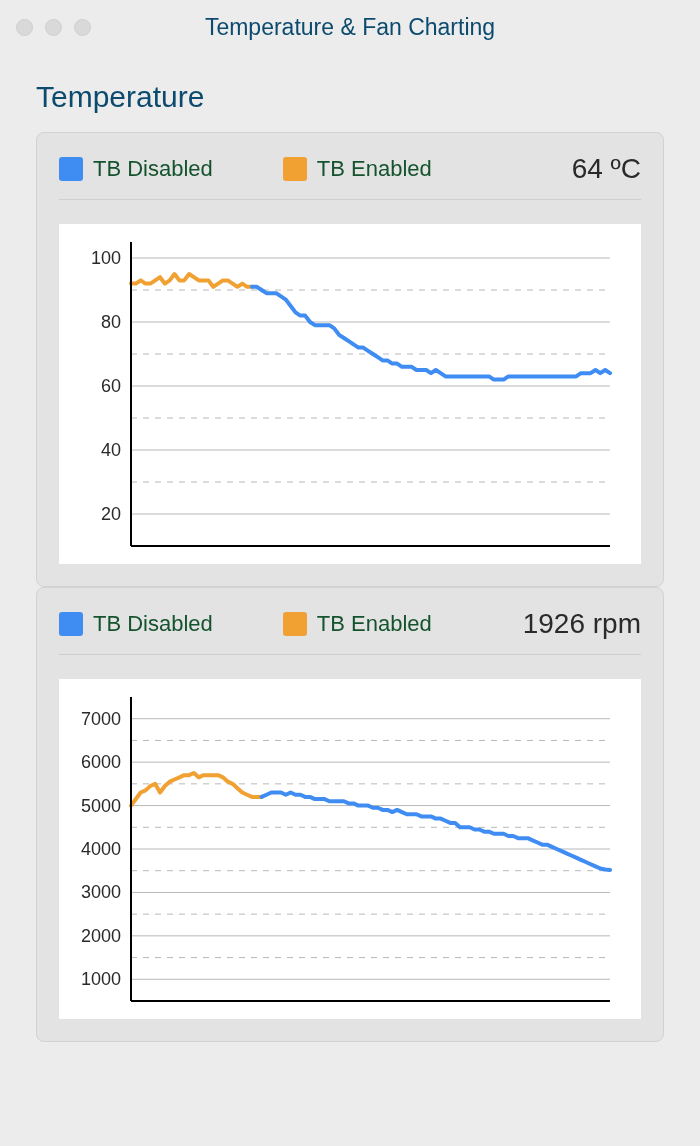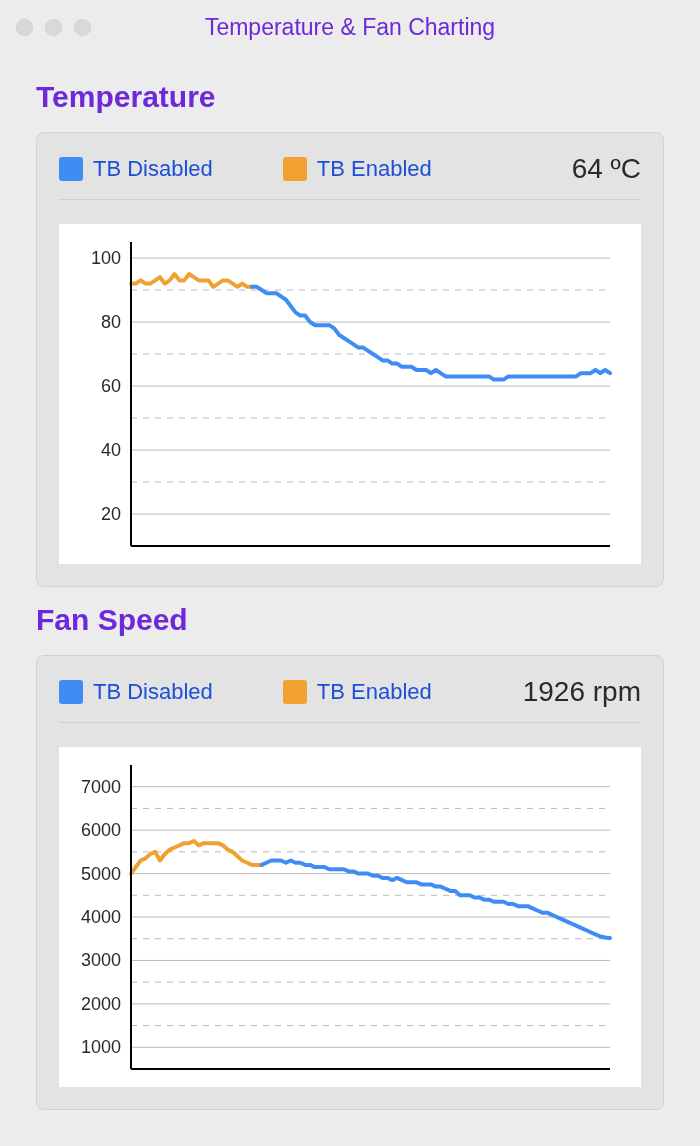--- a/index.html
+++ b/index.html
@@ -28,30 +28,30 @@
       border-radius: 50%;
       background: #d9d9d9;
       border: 1px solid #cfcfcf;
     }
     .window-title {
       position: absolute;
       left: 0; right: 0;
       text-align: center;
       font-size: 23px;
       font-weight: 400;
-      color: #6d28d9;
+      color: #0c4a6e;
       pointer-events: none;
     }
     .content {
       padding: 10px 36px 20px 36px;
     }
     .section-title {
       font-size: 30px;
-      font-weight: 700;
-      color: #6d28d9;
+      font-weight: 400;
+      color: #0c4a6e;
       margin: 16px 0 18px 0;
     }
     .panel {
       background: #e3e3e3;
       border: 1px solid #d2d2d2;
       border-radius: 8px;
       padding: 20px 22px 22px 22px;
     }
     .legend-row {
       display: flex;
@@ -66,21 +66,21 @@
       gap: 10px;
       margin-right: 60px;
     }
     .legend-swatch {
       width: 24px;
       height: 24px;
       border-radius: 3px;
     }
     .legend-label {
       font-size: 22px;
-      color: #1d4ed8;
+      color: #14532d;
     }
     .value-readout {
       margin-left: auto;
       font-size: 28px;
       color: #2a2a2a;
     }
     .chart-wrap {
       background: #fff;
       margin-top: 24px;
       padding: 12px 18px 8px 12px;
@@ -154,21 +154,20 @@
           <line x1="60" x2="539" y1="22.000000000000014" y2="22.000000000000014" class="solid-line"></line>
           <text x="50" y="28.000000000000014" text-anchor="end" class="axis-text">100</text>
           <path d="M60 47.599999999999994 L64.83838383838383 47.599999999999994 L69.67676767676768 44.399999999999984 L74.51515151515152 47.599999999999994 L79.35353535353536 47.599999999999994 L84.1919191919192 44.399999999999984 L89.03030303030303 41.20000000000001 L93.86868686868686 47.599999999999994 L98.70707070707071 44.399999999999984 L103.54545454545455 38 L108.38383838383838 44.399999999999984 L113.22222222222223 44.399999999999984 L118.06060606060606 38 L122.8989898989899 41.20000000000001 L127.73737373737373 44.399999999999984 L132.57575757575756 44.399999999999984 L137.41414141414143 44.399999999999984 L142.25252525252523 50.800000000000004 L147.0909090909091 47.599999999999994 L151.92929292929293 44.399999999999984 L156.76767676767676 44.399999999999984 L161.60606060606062 47.599999999999994 L166.44444444444446 50.800000000000004 L171.2828282828283 47.599999999999994 L176.12121212121212 50.800000000000004 L180.95959595959596 50.800000000000004 " class="series-line" stroke="#f0a132"></path>
           <path d="M180.95959595959596 50.800000000000004 L185.7979797979798 50.800000000000004 L190.63636363636363 54.000000000000014 L195.47474747474746 57.19999999999999 L200.31313131313132 57.19999999999999 L205.15151515151516 57.19999999999999 L209.989898989899 60.4 L214.82828282828285 63.60000000000001 L219.66666666666666 70 L224.5050505050505 76.40000000000002 L229.34343434343435 79.6 L234.1818181818182 79.6 L239.02020202020202 86.00000000000001 L243.85858585858585 89.19999999999999 L248.6969696969697 89.19999999999999 L253.53535353535352 89.19999999999999 L258.3737373737374 89.19999999999999 L263.21212121212125 92.4 L268.0505050505051 98.79999999999998 L272.8888888888889 102 L277.72727272727275 105.2 L282.5656565656566 108.40000000000002 L287.4040404040404 111.6 L292.24242424242425 111.6 L297.0808080808081 114.8 L301.9191919191919 118.00000000000001 L306.75757575757575 121.19999999999999 L311.5959595959596 124.39999999999999 L316.4343434343434 124.39999999999999 L321.27272727272725 127.60000000000001 L326.11111111111114 127.60000000000001 L330.9494949494949 130.8 L335.7878787878788 130.8 L340.62626262626264 130.8 L345.4646464646464 134 L350.3030303030303 134 L355.14141414141415 134 L359.979797979798 137.2 L364.8181818181818 134 L369.6565656565657 137.2 L374.4949494949495 140.4 L379.3333333333333 140.4 L384.1717171717172 140.4 L389.010101010101 140.4 L393.8484848484849 140.4 L398.6868686868687 140.4 L403.5252525252525 140.4 L408.3636363636364 140.4 L413.2020202020202 140.4 L418.04040404040404 140.4 L422.8787878787879 143.6 L427.7171717171717 143.6 L432.55555555555554 143.6 L437.3939393939394 140.4 L442.23232323232327 140.4 L447.07070707070704 140.4 L451.90909090909093 140.4 L456.74747474747477 140.4 L461.58585858585855 140.4 L466.42424242424244 140.4 L471.26262626262627 140.4 L476.1010101010101 140.4 L480.93939393939394 140.4 L485.77777777777777 140.4 L490.6161616161616 140.4 L495.45454545454544 140.4 L500.29292929292933 140.4 L505.1313131313131 140.4 L509.969696969697 137.2 L514.8080808080808 137.2 L519.6464646464647 137.2 L524.4848484848485 134 L529.3232323232323 137.2 L534.1616161616162 134 L539 137.2 " class="series-line" stroke="#3f8cf3"></path>
           <line x1="60" x2="60" y1="6" y2="310" class="axis-line"></line>
           <line x1="60" x2="539" y1="310" y2="310" class="axis-line"></line>
         </svg>
     </div>
   </div>
 
-  <div class="section-title">Fan Speed</div>
   <div class="panel">
     <div class="legend-row">
       <div class="legend-item">
         <div class="legend-swatch" style="background:#3f8cf3"></div>
         <span class="legend-label">TB Disabled</span>
       </div>
       <div class="legend-item">
         <div class="legend-swatch" style="background:#f0a132"></div>
         <span class="legend-label">TB Enabled</span>
       </div>

